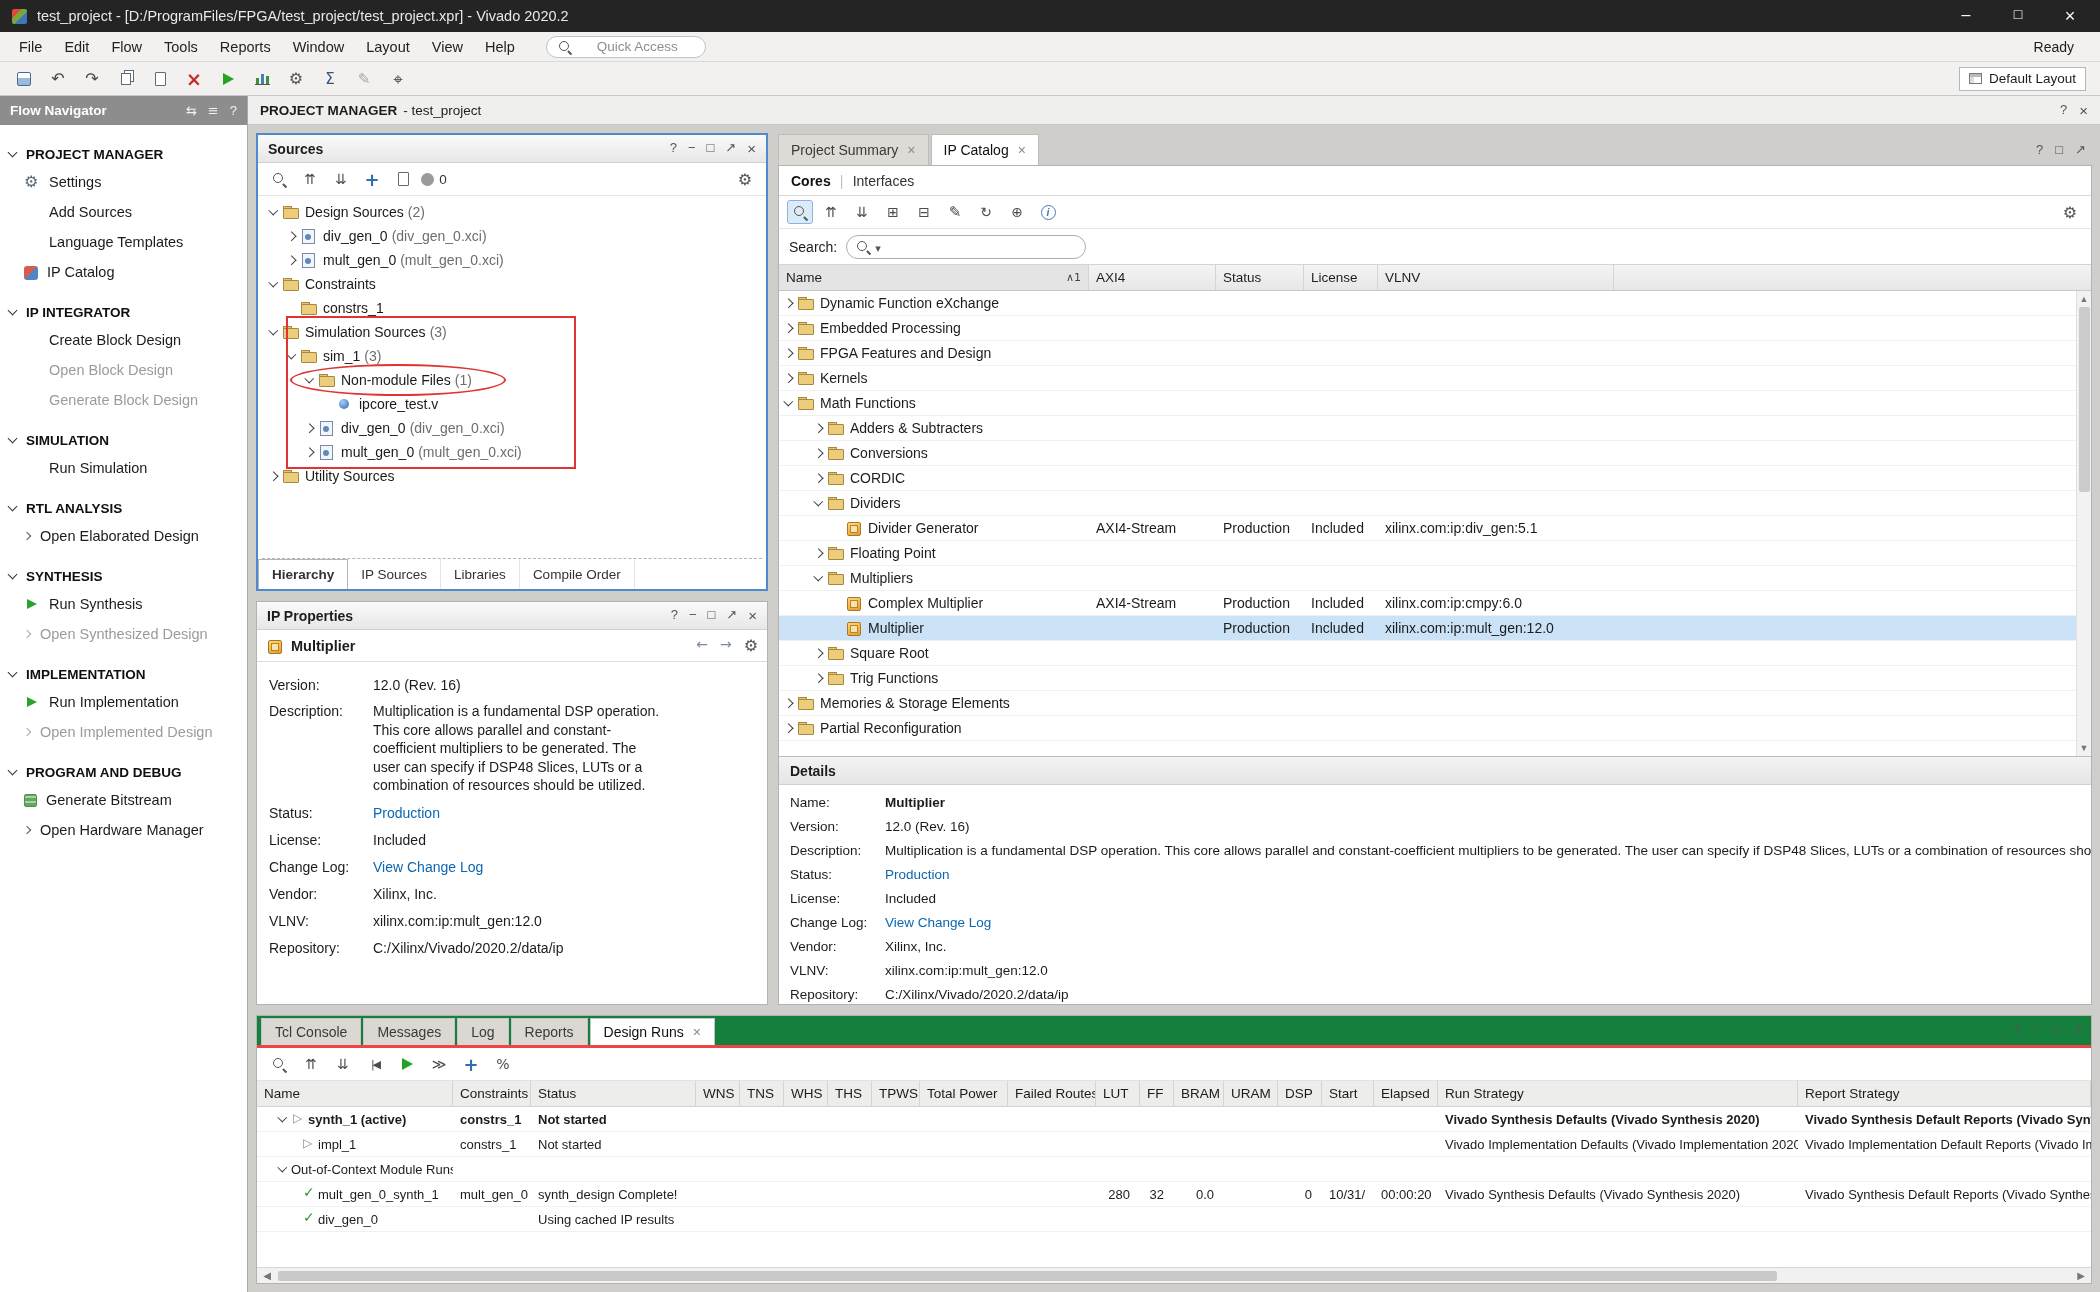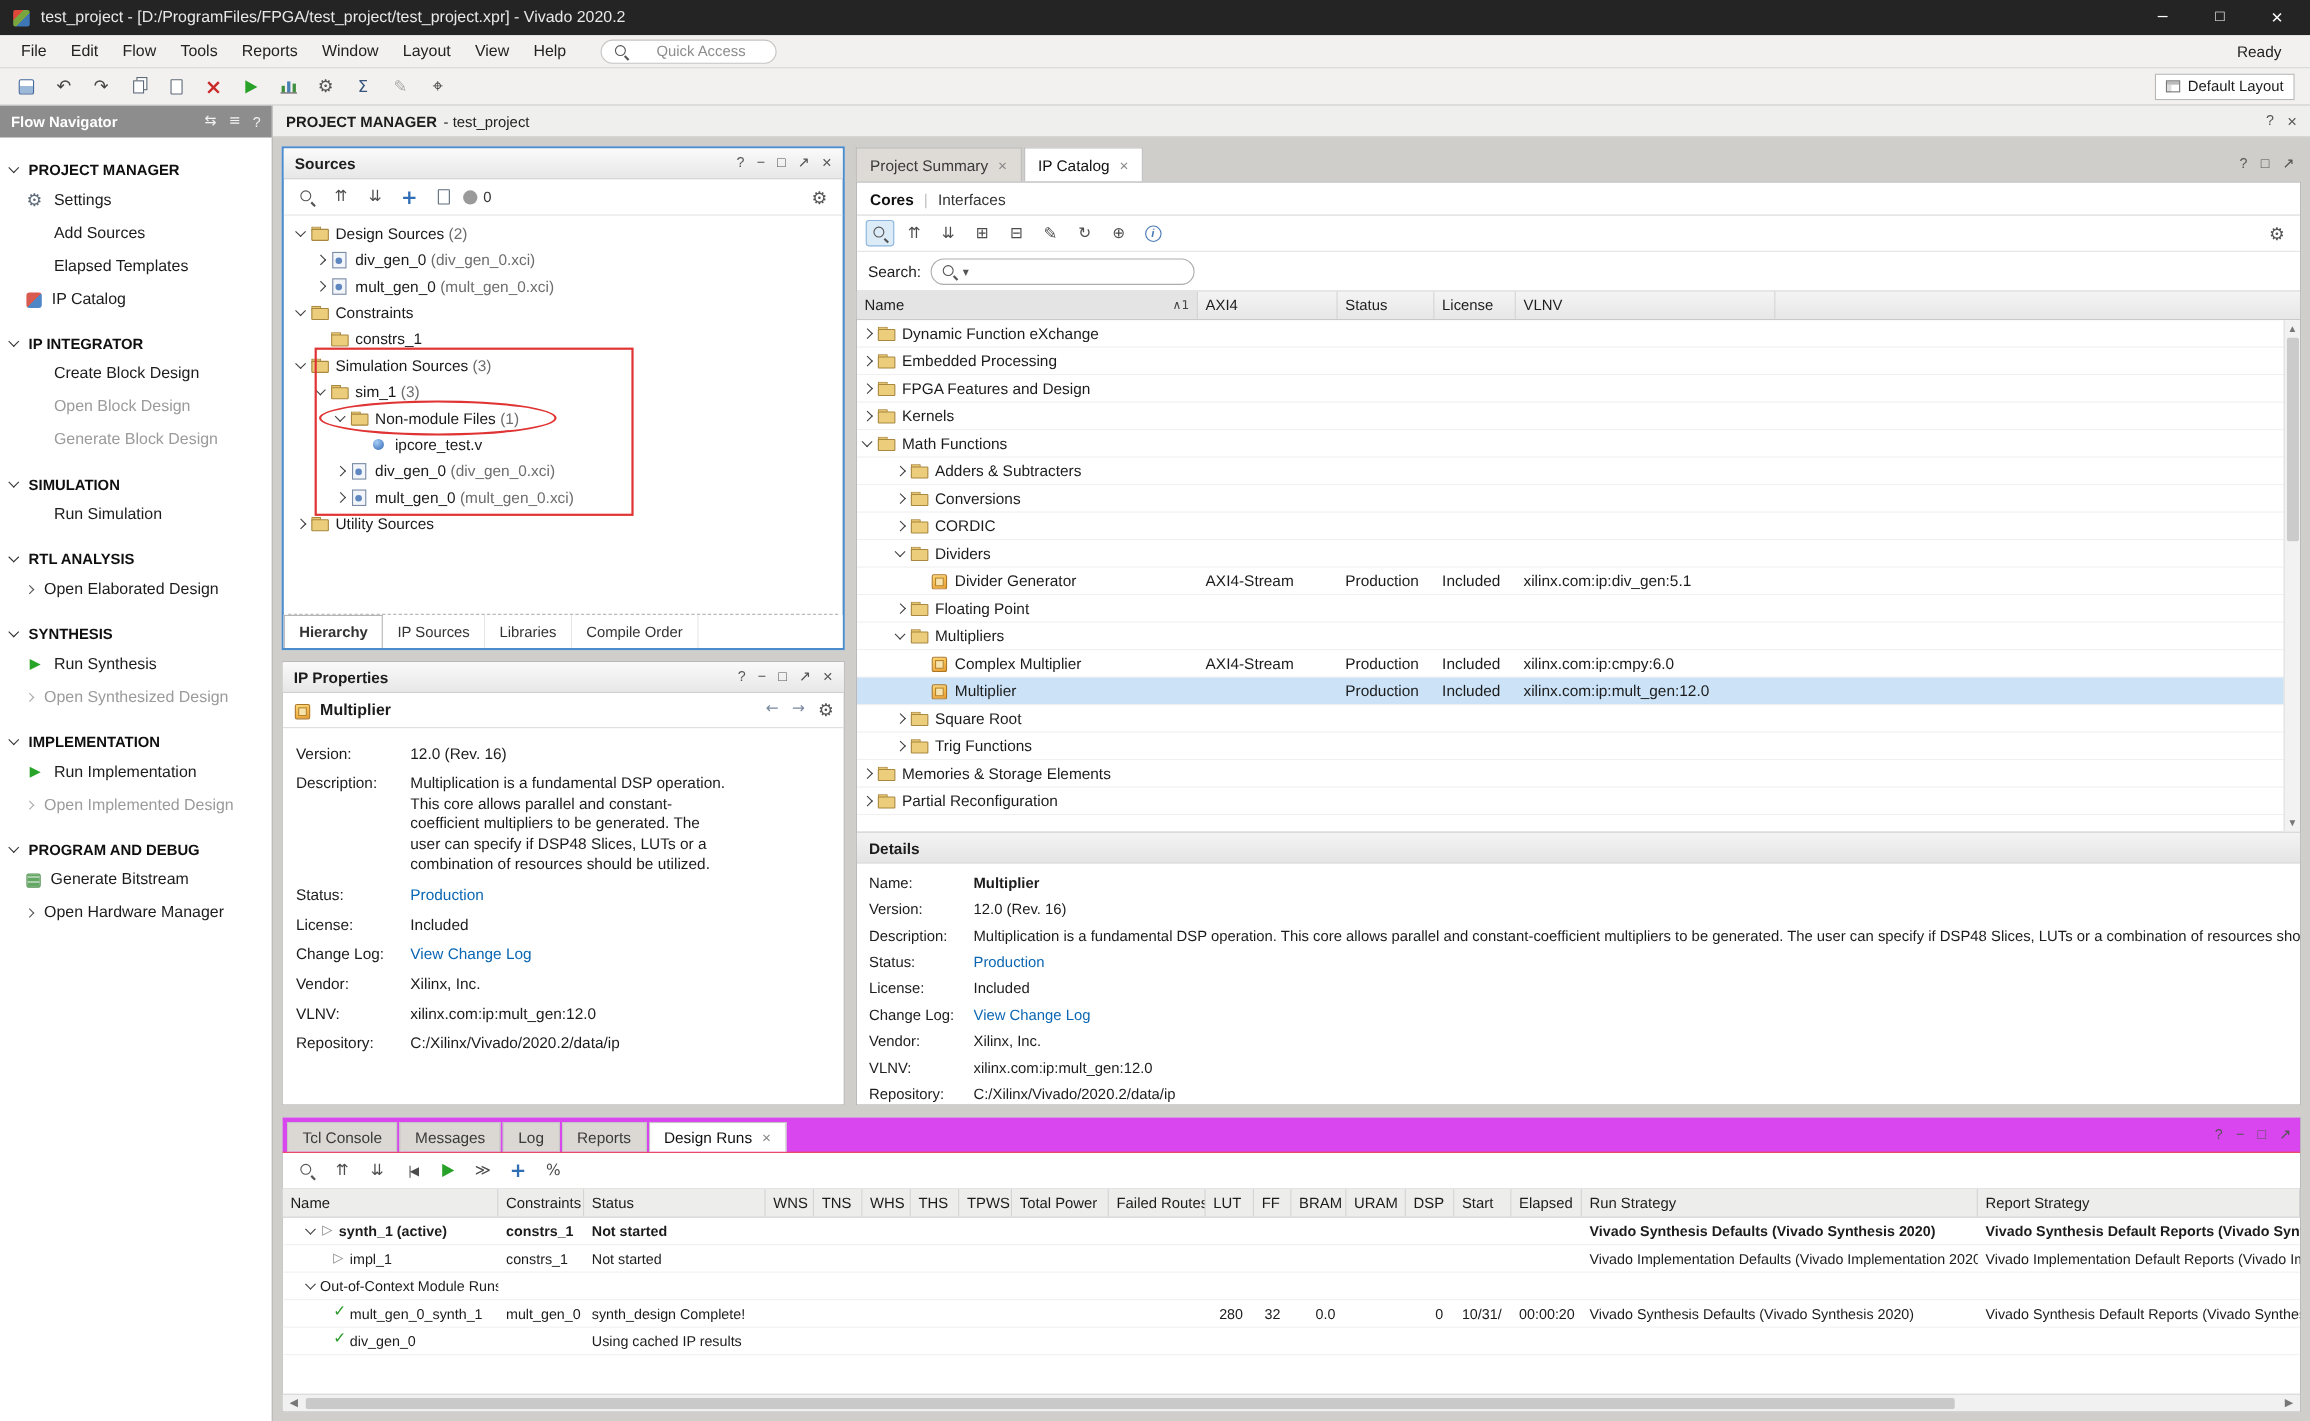--- a/index.html
+++ b/index.html
@@ -204,21 +204,21 @@
   .details-title{height:28px;background:linear-gradient(#f3f3f3,#e5e5e5);border-bottom:1px solid #cfcfcf;display:flex;align-items:center;padding:0 11px;font-weight:bold;font-size:14px;flex:0 0 auto}
   .details-body{padding:6px 0 0 11px;font-size:13.5px;overflow:hidden}
   .drw{display:flex;line-height:24px}
   .drw .dlabel{width:95px;flex:0 0 auto}
   .drw .dval{white-space:nowrap;overflow:hidden}
   .drw.link .dval{color:#0b67b2}
   .drw.bold .dval{font-weight:bold}
 
   
   .bottom-panel{flex:1;margin-top:10px;background:#fff;border:1px solid #b3b3b3;display:flex;flex-direction:column;min-height:0}
-  .dr-tab-row{height:32px;display:flex;align-items:flex-end;background:#d946ef;border-bottom:1px solid #ef4444;padding-left:4px;flex:0 0 auto}
+  .dr-tab-row{height:32px;display:flex;align-items:flex-end;background:#15803d;border-bottom:3px solid #ef4444;padding-left:4px;flex:0 0 auto}
   .dr-tabs{display:flex;align-items:flex-end}
   .dr-tab{height:27px;display:flex;align-items:center;padding:0 13px;margin-right:2px;font-size:14px;color:#3a3a3a;background:#dbd8d4;border:1px solid #c6c6c6;border-bottom:none}
   .dr-tab.active{background:#fff;color:#101010}
   .dr-tab .tab-close{display:none}
   .dr-tab.active .tab-close{display:inline-block}
   .dr-hicons{margin-left:auto;display:flex;gap:12px;color:#555;font-size:13px;padding-bottom:8px;padding-right:8px}
   .dr-toolbar{height:33px;display:flex;align-items:center;gap:6px;padding:0 9px;border-bottom:1px solid #e2e2e2;flex:0 0 auto}
   .dr-head{display:flex;height:26px;background:#ededec;border-bottom:1px solid #d2d2d2;font-size:13.5px;flex:0 0 auto}
   .dc-name{width:196px}
   .dc-constr{width:78px}
@@ -346,21 +346,21 @@
             <span class="fn-label">Settings</span>
           </div>
 
           <div class="fnrow item">
             <span class="fn-ico"></span>
             <span class="fn-label">Add Sources</span>
           </div>
 
           <div class="fnrow item">
             <span class="fn-ico"></span>
-            <span class="fn-label">Elapsed Templates</span>
+            <span class="fn-label">Language Templates</span>
           </div>
 
           <div class="fnrow item">
             <span class="fn-ico ic-ipcat"></span>
             <span class="fn-label">IP Catalog</span>
           </div>
 
           <div class="fnrow sec">
 
             <span class="fn-label">IP INTEGRATOR</span>

